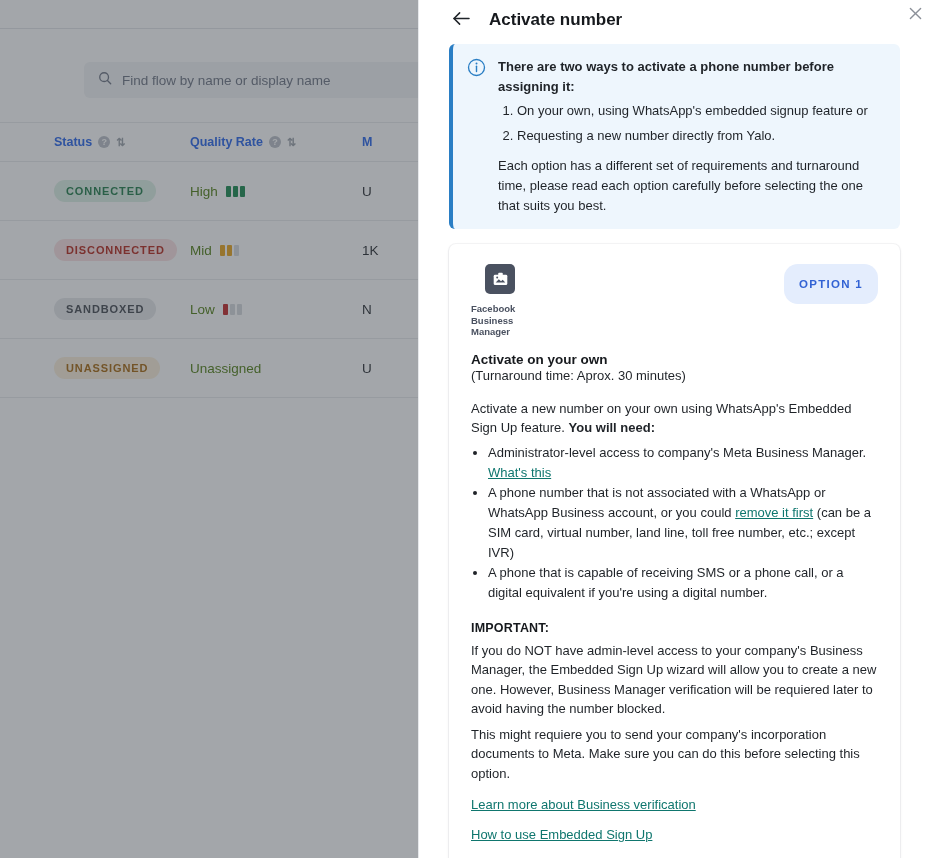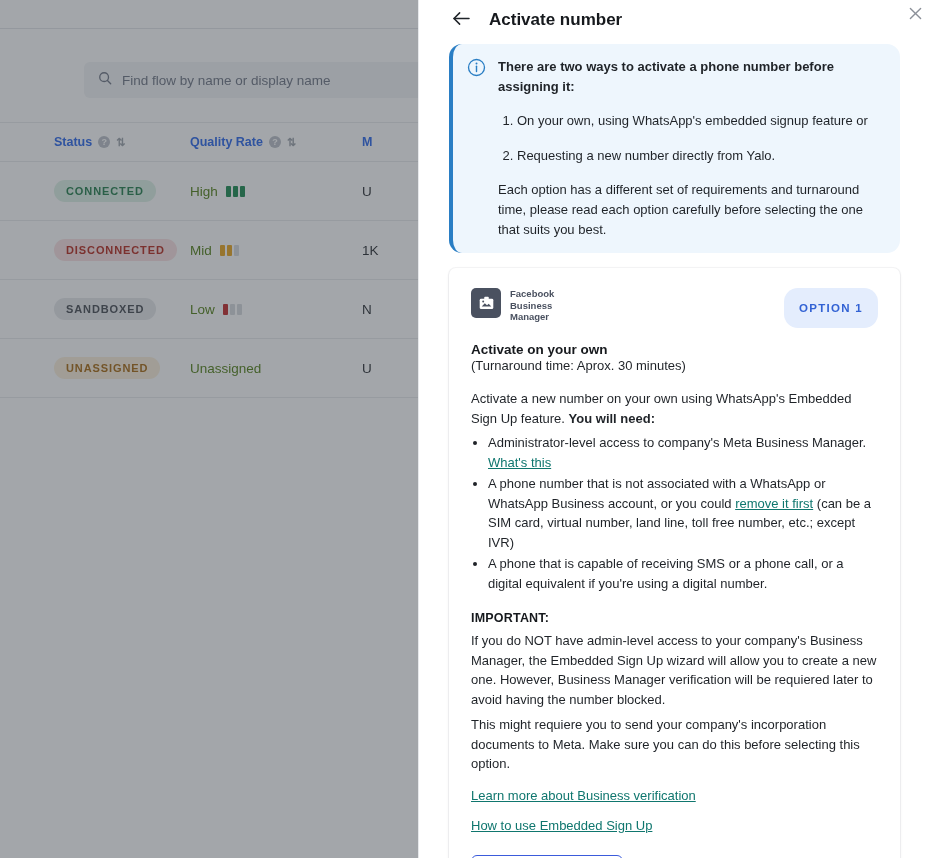--- a/index.html
+++ b/index.html
@@ -102,47 +102,47 @@
     justify-content: center; cursor: pointer;
   }
 
   .panel-body { padding: 0 34px 0 30px; }
 
   
   .info-banner {
     margin-top: 4px;
     background: #eef6fd;
     border-left: 4px solid #2a7ec4;
-    border-radius: 13px;
+    border-radius: 6px;
     padding: 13px 16px 14px 14px;
     display: flex; gap: 12px;
   }
   .info-ic { flex: none; margin-top: 1px; }
   .info-txt { font-size: 13px; color: #1f2328; line-height: 1.5; }
   .info-lead { font-weight: 700; margin-bottom: 3px; }
   .info-ol { margin: 0 0 11px 19px; }
-  .info-ol li { margin: 15px 0; }
+  .info-ol li { margin: 5px 0; }
   .info-p { line-height: 1.52; }
 
   
   .card {
     margin-top: 15px; background: #fff; border-radius: 7px;
     box-shadow: 0 1px 3px rgba(16,24,40,0.10), 0 0 0 1px rgba(16,24,40,0.04);
     padding: 20px 22px 22px 22px;
     position: relative;
   }
   .card-top { display: flex; align-items: flex-start; justify-content: space-between; }
   .opt-pill {
     background: #e4edfd; color: #3262d4; border-radius: 14px;
     padding: 14px 15px; font-size: 11.5px; font-weight: 600; letter-spacing: 1.3px;
     white-space: nowrap;
   }
 
   
-  .fb-logo { display: flex; align-items: flex-start; gap: 9px; }
+  .fb-logo { display: flex; align-items: flex-end; gap: 9px; flex-direction: column; }
   .fb-mark {
     width: 30px; height: 30px; border-radius: 5px; background: #4a5160;
     display: flex; align-items: center; justify-content: center; flex: none;
   }
   .fb-words {
     font-size: 9.5px; font-weight: 700; color: #4a5160; line-height: 1.22;
   }
 
   .card-h { font-size: 13.5px; font-weight: 700; color: #16191d; margin-top: 14px; }
   .card-sub { font-size: 13px; color: #1f2328; margin-top: 1px; }

